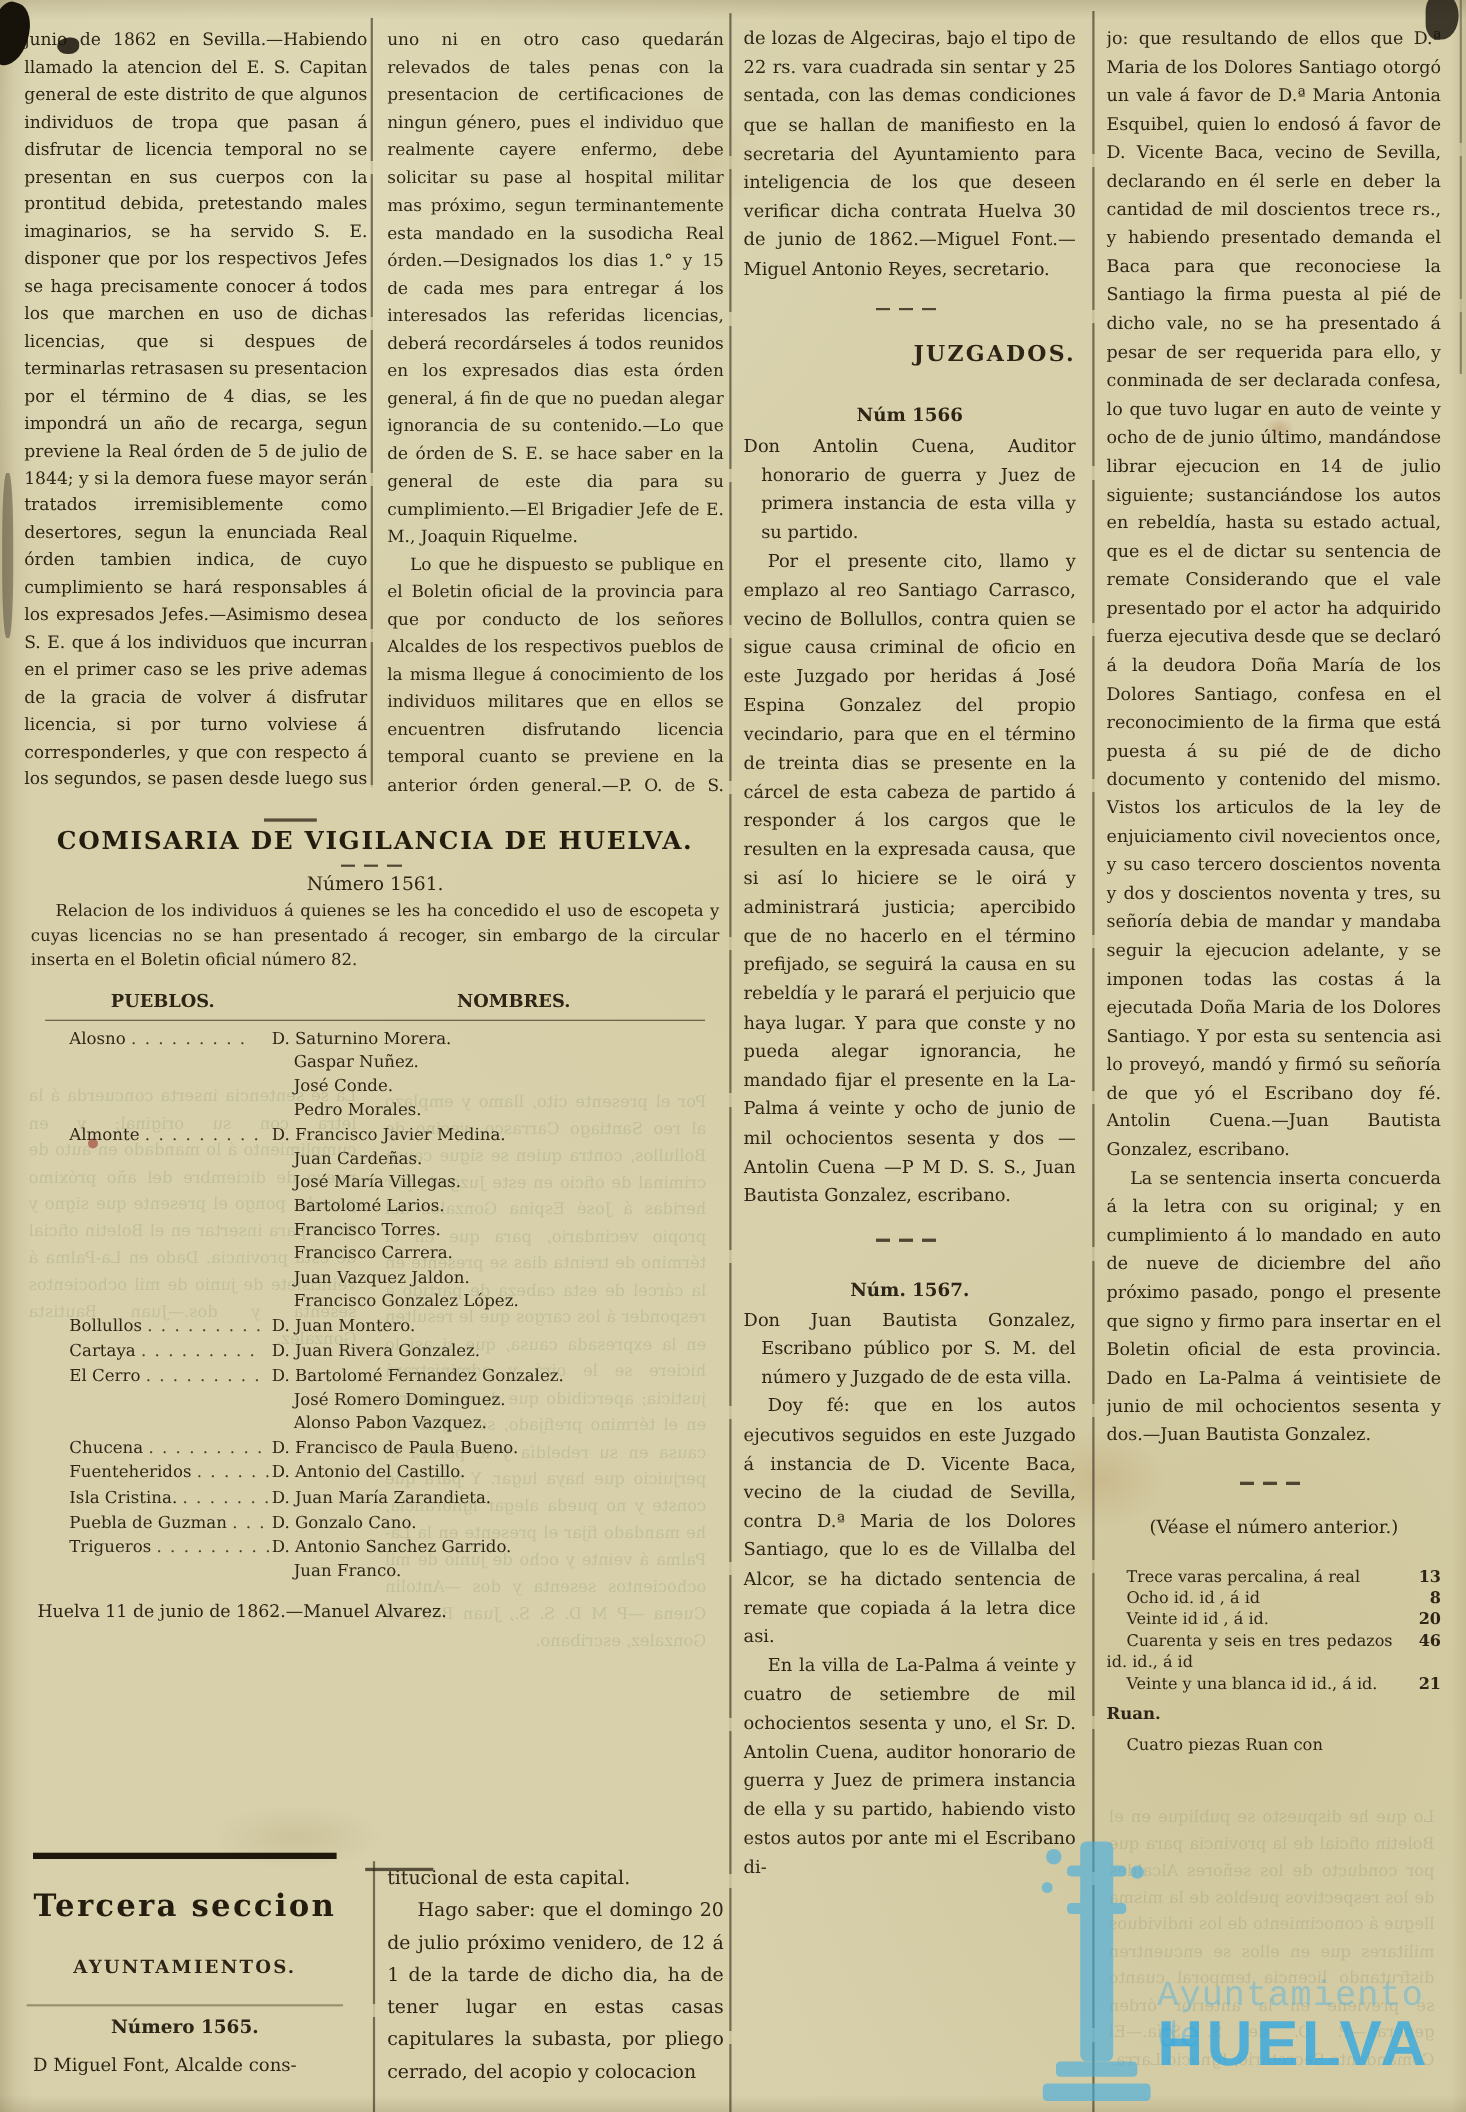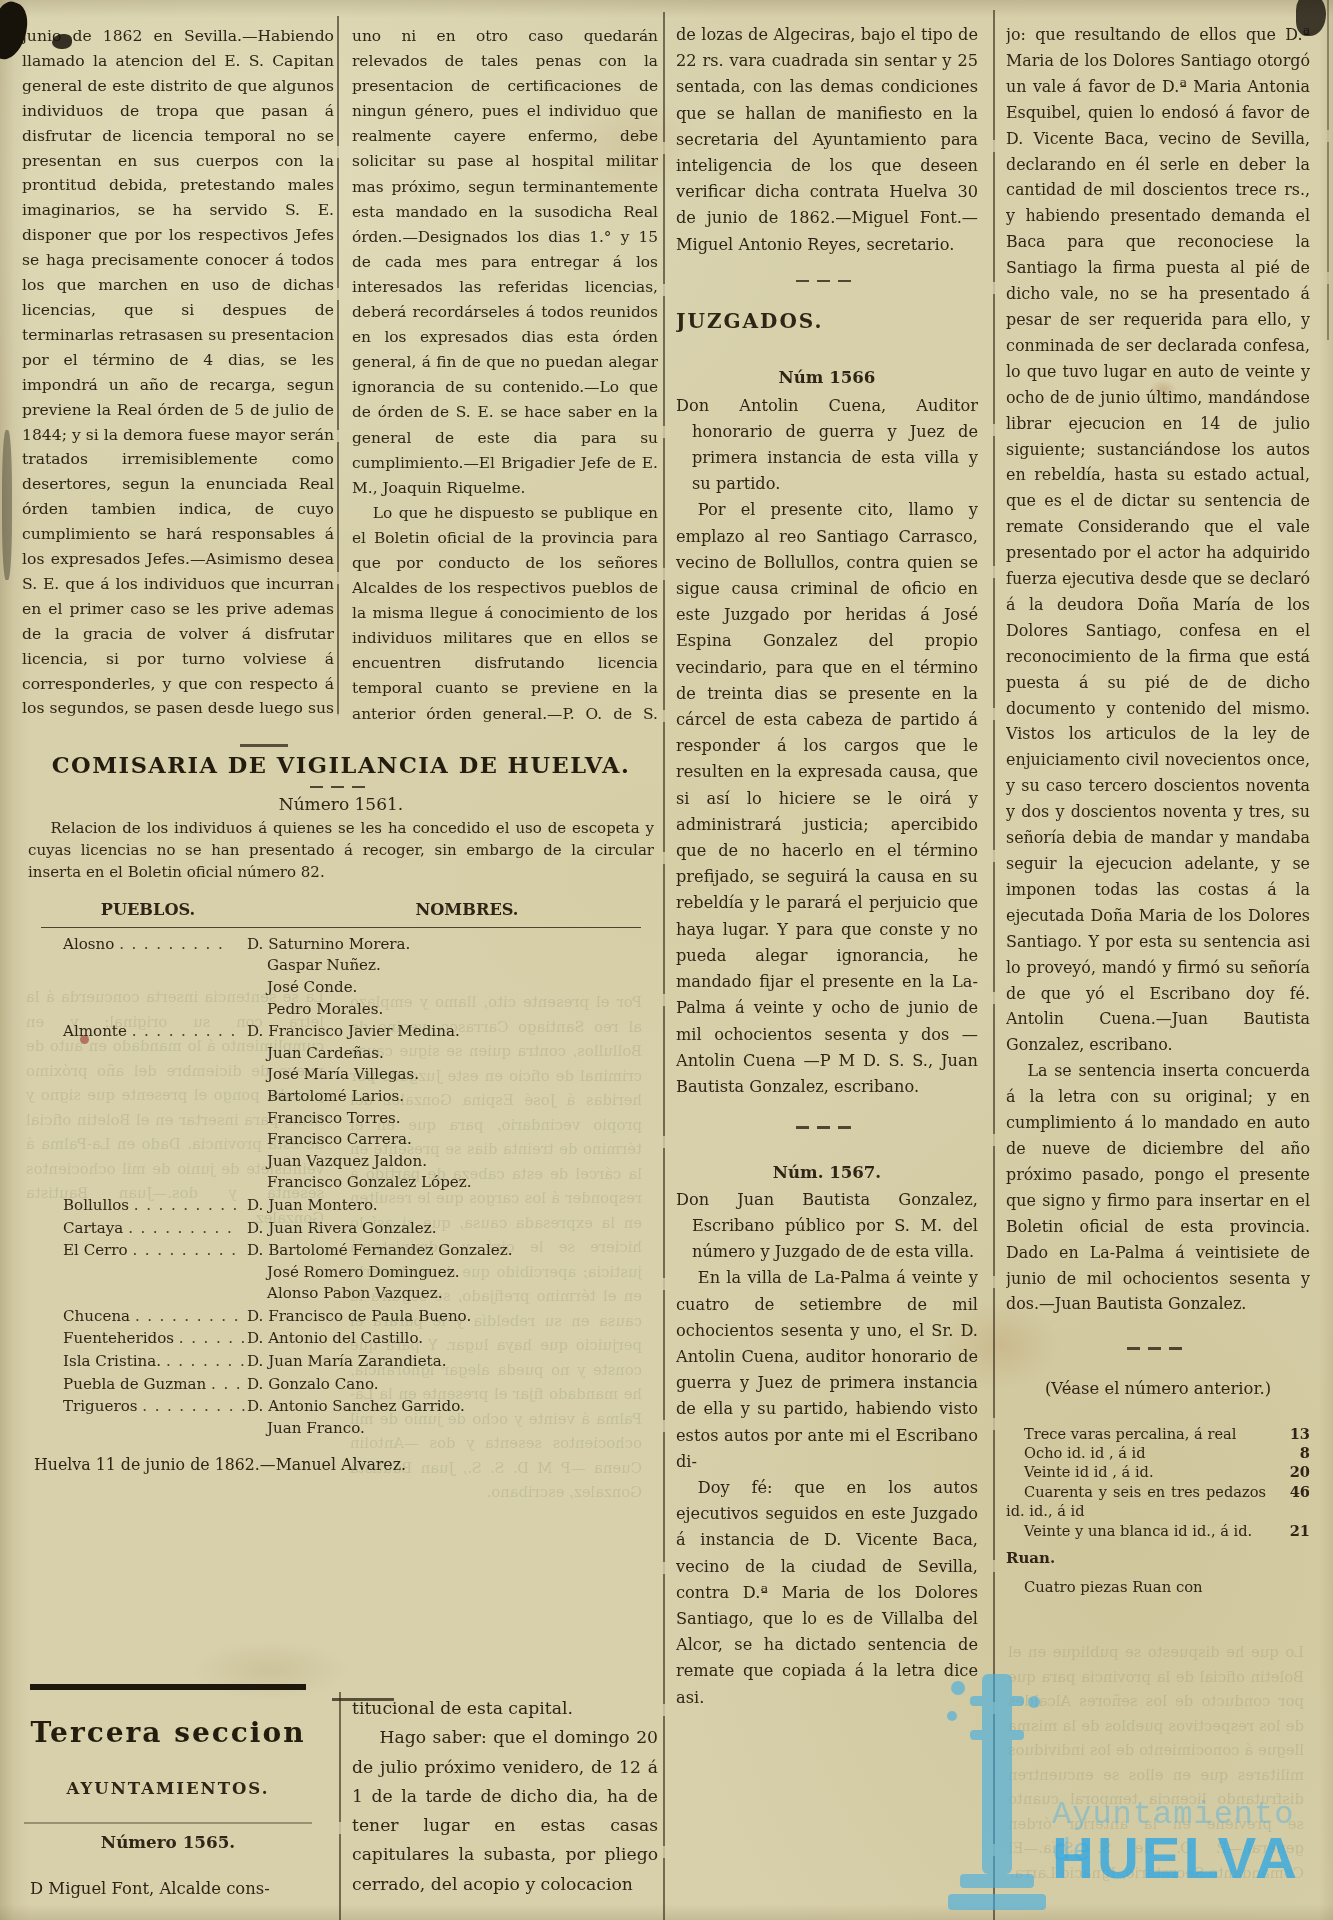--- a/index.html
+++ b/index.html
@@ -61,27 +61,27 @@
   .c-names div+div{margin-left:20px;}
   .com-sign{font-size:15.8px; margin-top:16px; padding-left:12px;}
 
   
   #tercera{left:24px; top:1684px; width:288px; text-align:center;}
   .thick-rule{height:5.5px; background:#1e180c; width:96%; margin:0 auto;}
   .ter-title{font-weight:bold; font-size:28px; letter-spacing:2px; margin-top:26px; color:#241c0e;}
   .ter-sub{font-size:16.5px; letter-spacing:2px; font-variant:small-caps; font-weight:bold; margin-top:30px;}
   .thin-rule{height:2px; background:rgba(90,80,55,.5); width:100%; margin-top:24px;}
   .ter-num{font-size:16.8px; font-weight:bold; margin-top:8px;}
-  .ter-line{font-size:16.4px; margin-top:27px; text-align:left; padding-left:6px;}
+  .ter-line{font-size:16.4px; margin-top:16px; text-align:left; padding-left:6px;}
 
   #col2bot{left:352px; top:1694px; width:306px; height:226px; font-size:17.2px; line-height:29.3px;}
   #col2bot .lead{text-indent:1.6em;}
 
   
-  .juz-title{text-align:left; font-weight:bold; font-size:20px; letter-spacing:2px; margin-top:26px;}
+  .juz-title{text-align:right; font-weight:bold; font-size:20px; letter-spacing:2px; margin-top:26px;}
   .num-line{text-align:center; font-size:16.6px; font-weight:bold; margin-top:30px; margin-bottom:2px;}
 
   
   .vease{text-align:center; font-size:16.4px; margin-top:26px;}
   .ptable{margin-top:22px; font-size:14.6px; line-height:19.4px;}
   .p-row{display:flex;}
   .p-label{flex:1; text-indent:18px;}
   .p-val{width:44px; text-align:right; font-weight:bold;}
   .ruan-head{text-align:left; font-weight:bold; font-size:15px; margin-top:6px;}
   .ruan-line{text-indent:18px; font-size:14.8px; margin-top:2px;}
@@ -273,22 +273,22 @@
   <div class="box jtext" id="col3">
     <p>de lozas de Algeciras, bajo el tipo de 22 rs. vara cuadrada sin sentar y 25 sentada, con las demas condiciones que se hallan de manifiesto en la secretaria del Ayuntamiento para inteligencia de los que deseen verificar dicha contrata Huelva 30 de junio de 1862.—Miguel Font.—Miguel Antonio Reyes, secretario.</p>
     <div class="divider" style="margin-top:22px;"></div>
     <div class="juz-title">JUZGADOS.</div>
     <div class="num-line">Núm 1566</div>
     <p class="hang">Don Antolin Cuena, Auditor honorario de guerra y Juez de primera instancia de esta villa y su partido.</p>
     <p class="ind">Por el presente cito, llamo y emplazo al reo Santiago Carrasco, vecino de Bollullos, contra quien se sigue causa criminal de oficio en este Juzgado por heridas á José Espina Gonzalez del propio vecindario, para que en el término de treinta dias se presente en la cárcel de esta cabeza de partido á responder á los cargos que le resulten en la expresada causa, que si así lo hiciere se le oirá y administrará justicia; apercibido que de no hacerlo en el término prefijado, se seguirá la causa en su rebeldía y le parará el perjuicio que haya lugar. Y para que conste y no pueda alegar ignorancia, he mandado fijar el presente en la La-Palma á veinte y ocho de junio de mil ochocientos sesenta y dos —Antolin Cuena —P M D. S. S., Juan Bautista Gonzalez, escribano.</p>
     <div class="divider" style="margin-top:26px;"></div>
     <div class="num-line">Núm. 1567.</div>
     <p class="hang">Don Juan Bautista Gonzalez, Escribano público por S. M. del número y Juzgado de de esta villa.</p>
+    <p class="ind">Doy fé: que en los autos ejecutivos seguidos en este Juzgado á instancia de D. Vicente Baca, vecino de la ciudad de Sevilla, contra D.ª Maria de los Dolores Santiago, que lo es de Villalba del Alcor, se ha dictado sentencia de remate que copiada á la letra dice asi.</p>
     <p class="ind">En la villa de La-Palma á veinte y cuatro de setiembre de mil ochocientos sesenta y uno, el Sr. D. Antolin Cuena, auditor honorario de guerra y Juez de primera instancia de ella y su partido, habiendo visto estos autos por ante mi el Escribano di-</p>
-    <p class="ind">Doy fé: que en los autos ejecutivos seguidos en este Juzgado á instancia de D. Vicente Baca, vecino de la ciudad de Sevilla, contra D.ª Maria de los Dolores Santiago, que lo es de Villalba del Alcor, se ha dictado sentencia de remate que copiada á la letra dice asi.</p>
   </div>
 
   <div class="box jtext" id="col4">
     <p>jo: que resultando de ellos que D.ª Maria de los Dolores Santiago otorgó un vale á favor de D.ª Maria Antonia Esquibel, quien lo endosó á favor de D. Vicente Baca, vecino de Sevilla, declarando en él serle en deber la cantidad de mil doscientos trece rs., y habiendo presentado demanda el Baca para que reconociese la Santiago la firma puesta al pié de dicho vale, no se ha presentado á pesar de ser requerida para ello, y conminada de ser declarada confesa, lo que tuvo lugar en auto de veinte y ocho de de junio último, mandándose librar ejecucion en 14 de julio siguiente; sustanciándose los autos en rebeldía, hasta su estado actual, que es el de dictar su sentencia de remate Considerando que el vale presentado por el actor ha adquirido fuerza ejecutiva desde que se declaró á la deudora Doña María de los Dolores Santiago, confesa en el reconocimiento de la firma que está puesta á su pié de de dicho documento y contenido del mismo. Vistos los articulos de la ley de enjuiciamento civil novecientos once, y su caso tercero doscientos noventa y dos y doscientos noventa y tres, su señoría debia de mandar y mandaba seguir la ejecucion adelante, y se imponen todas las costas á la ejecutada Doña Maria de los Dolores Santiago. Y por esta su sentencia asi lo proveyó, mandó y firmó su señoría de que yó el Escribano doy fé. Antolin Cuena.—Juan Bautista Gonzalez, escribano.</p>
     <p class="ind">La se sentencia inserta concuerda á la letra con su original; y en cumplimiento á lo mandado en auto de nueve de diciembre del año próximo pasado, pongo el presente que signo y firmo para insertar en el Boletin oficial de esta provincia. Dado en La-Palma á veintisiete de junio de mil ochocientos sesenta y dos.—Juan Bautista Gonzalez.</p>
     <div class="divider" style="margin-top:30px;"></div>
     <div class="vease">(Véase el número anterior.)</div>
     <div class="ptable">
 
         <div class="p-row">

